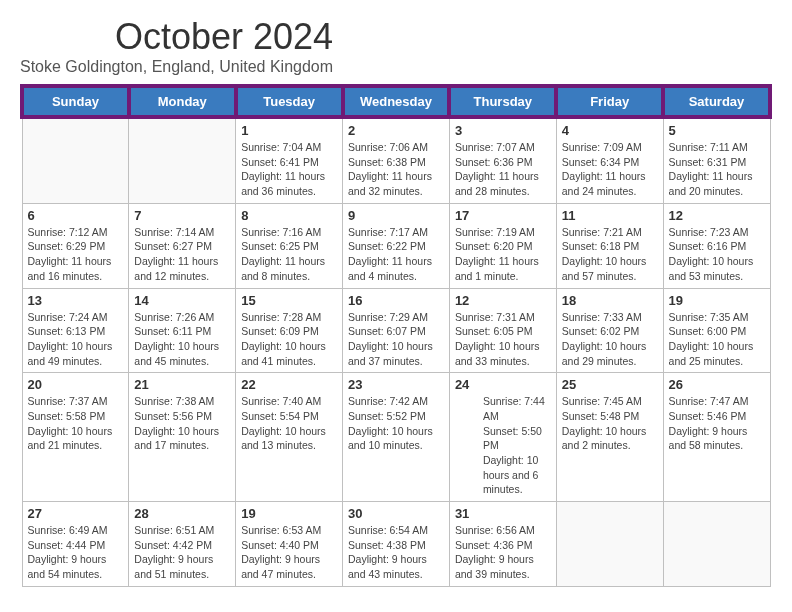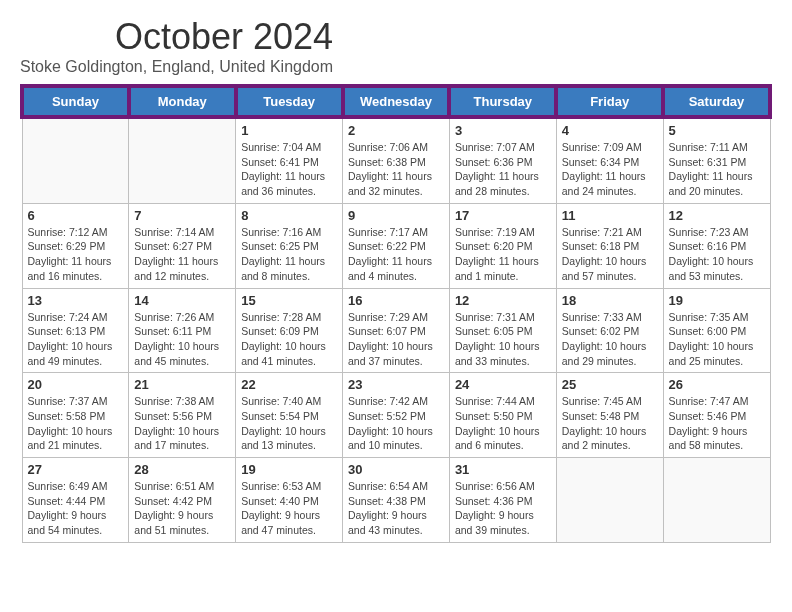--- a/index.html
+++ b/index.html
@@ -247,21 +247,21 @@
 Daylight: 10 hours and 13 minutes.</div>
         </td>
         <td>
           <span class="day-num">23</span>
           <div class="day-info" style="white-space: pre-line;">Sunrise: 7:42 AM
 Sunset: 5:52 PM
 Daylight: 10 hours and 10 minutes.</div>
         </td>
         <td>
           <span class="day-num">24</span>
-          <div class="day-info" style="white-space: pre-line;">Sunrise: 7:44 AM
+          <div class="day-info" style="white-space: pre-line; margin-left: 28px;">Sunrise: 7:44 AM
 Sunset: 5:50 PM
 Daylight: 10 hours and 6 minutes.</div>
         </td>
         <td>
           <span class="day-num">25</span>
           <div class="day-info" style="white-space: pre-line;">Sunrise: 7:45 AM
 Sunset: 5:48 PM
 Daylight: 10 hours and 2 minutes.</div>
         </td>
         <td>

